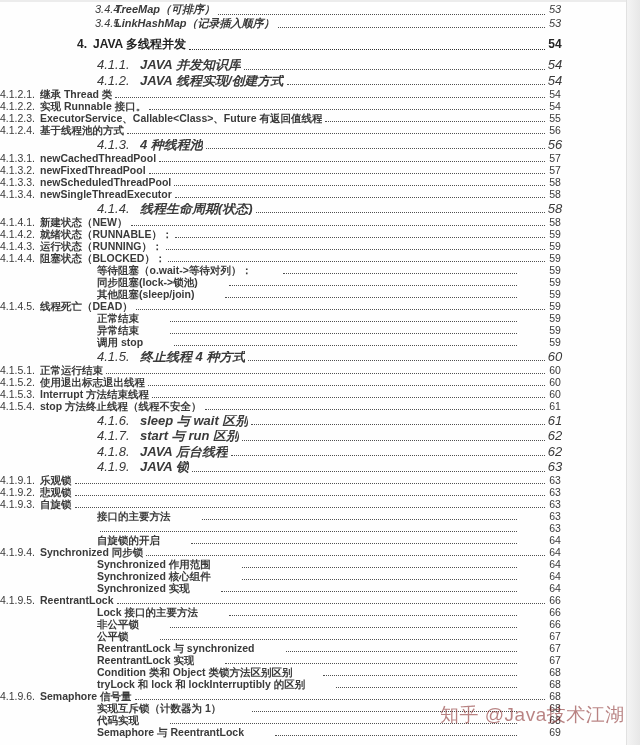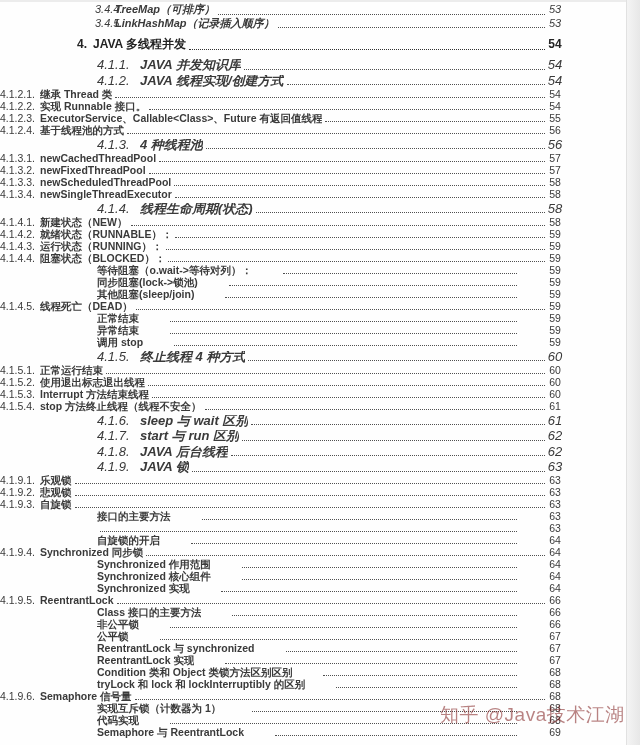--- a/index.html
+++ b/index.html
@@ -384,21 +384,21 @@
     <span class="pg">64</span>
   </div>
       <div class="row l3">
     <span class="num">4.1.9.5.</span>
     <span class="label">ReentrantLock</span>
     <span class="leader"></span>
     <span class="pg">66</span>
   </div>
       <div class="row sub">
 
-    <span class="label">Class 接口的主要方法</span>
+    <span class="label">Lock 接口的主要方法</span>
     <span class="leader"></span>
     <span class="pg">66</span>
   </div>
       <div class="row sub">
 
     <span class="label">非公平锁</span>
     <span class="leader"></span>
     <span class="pg">66</span>
   </div>
       <div class="row sub">

